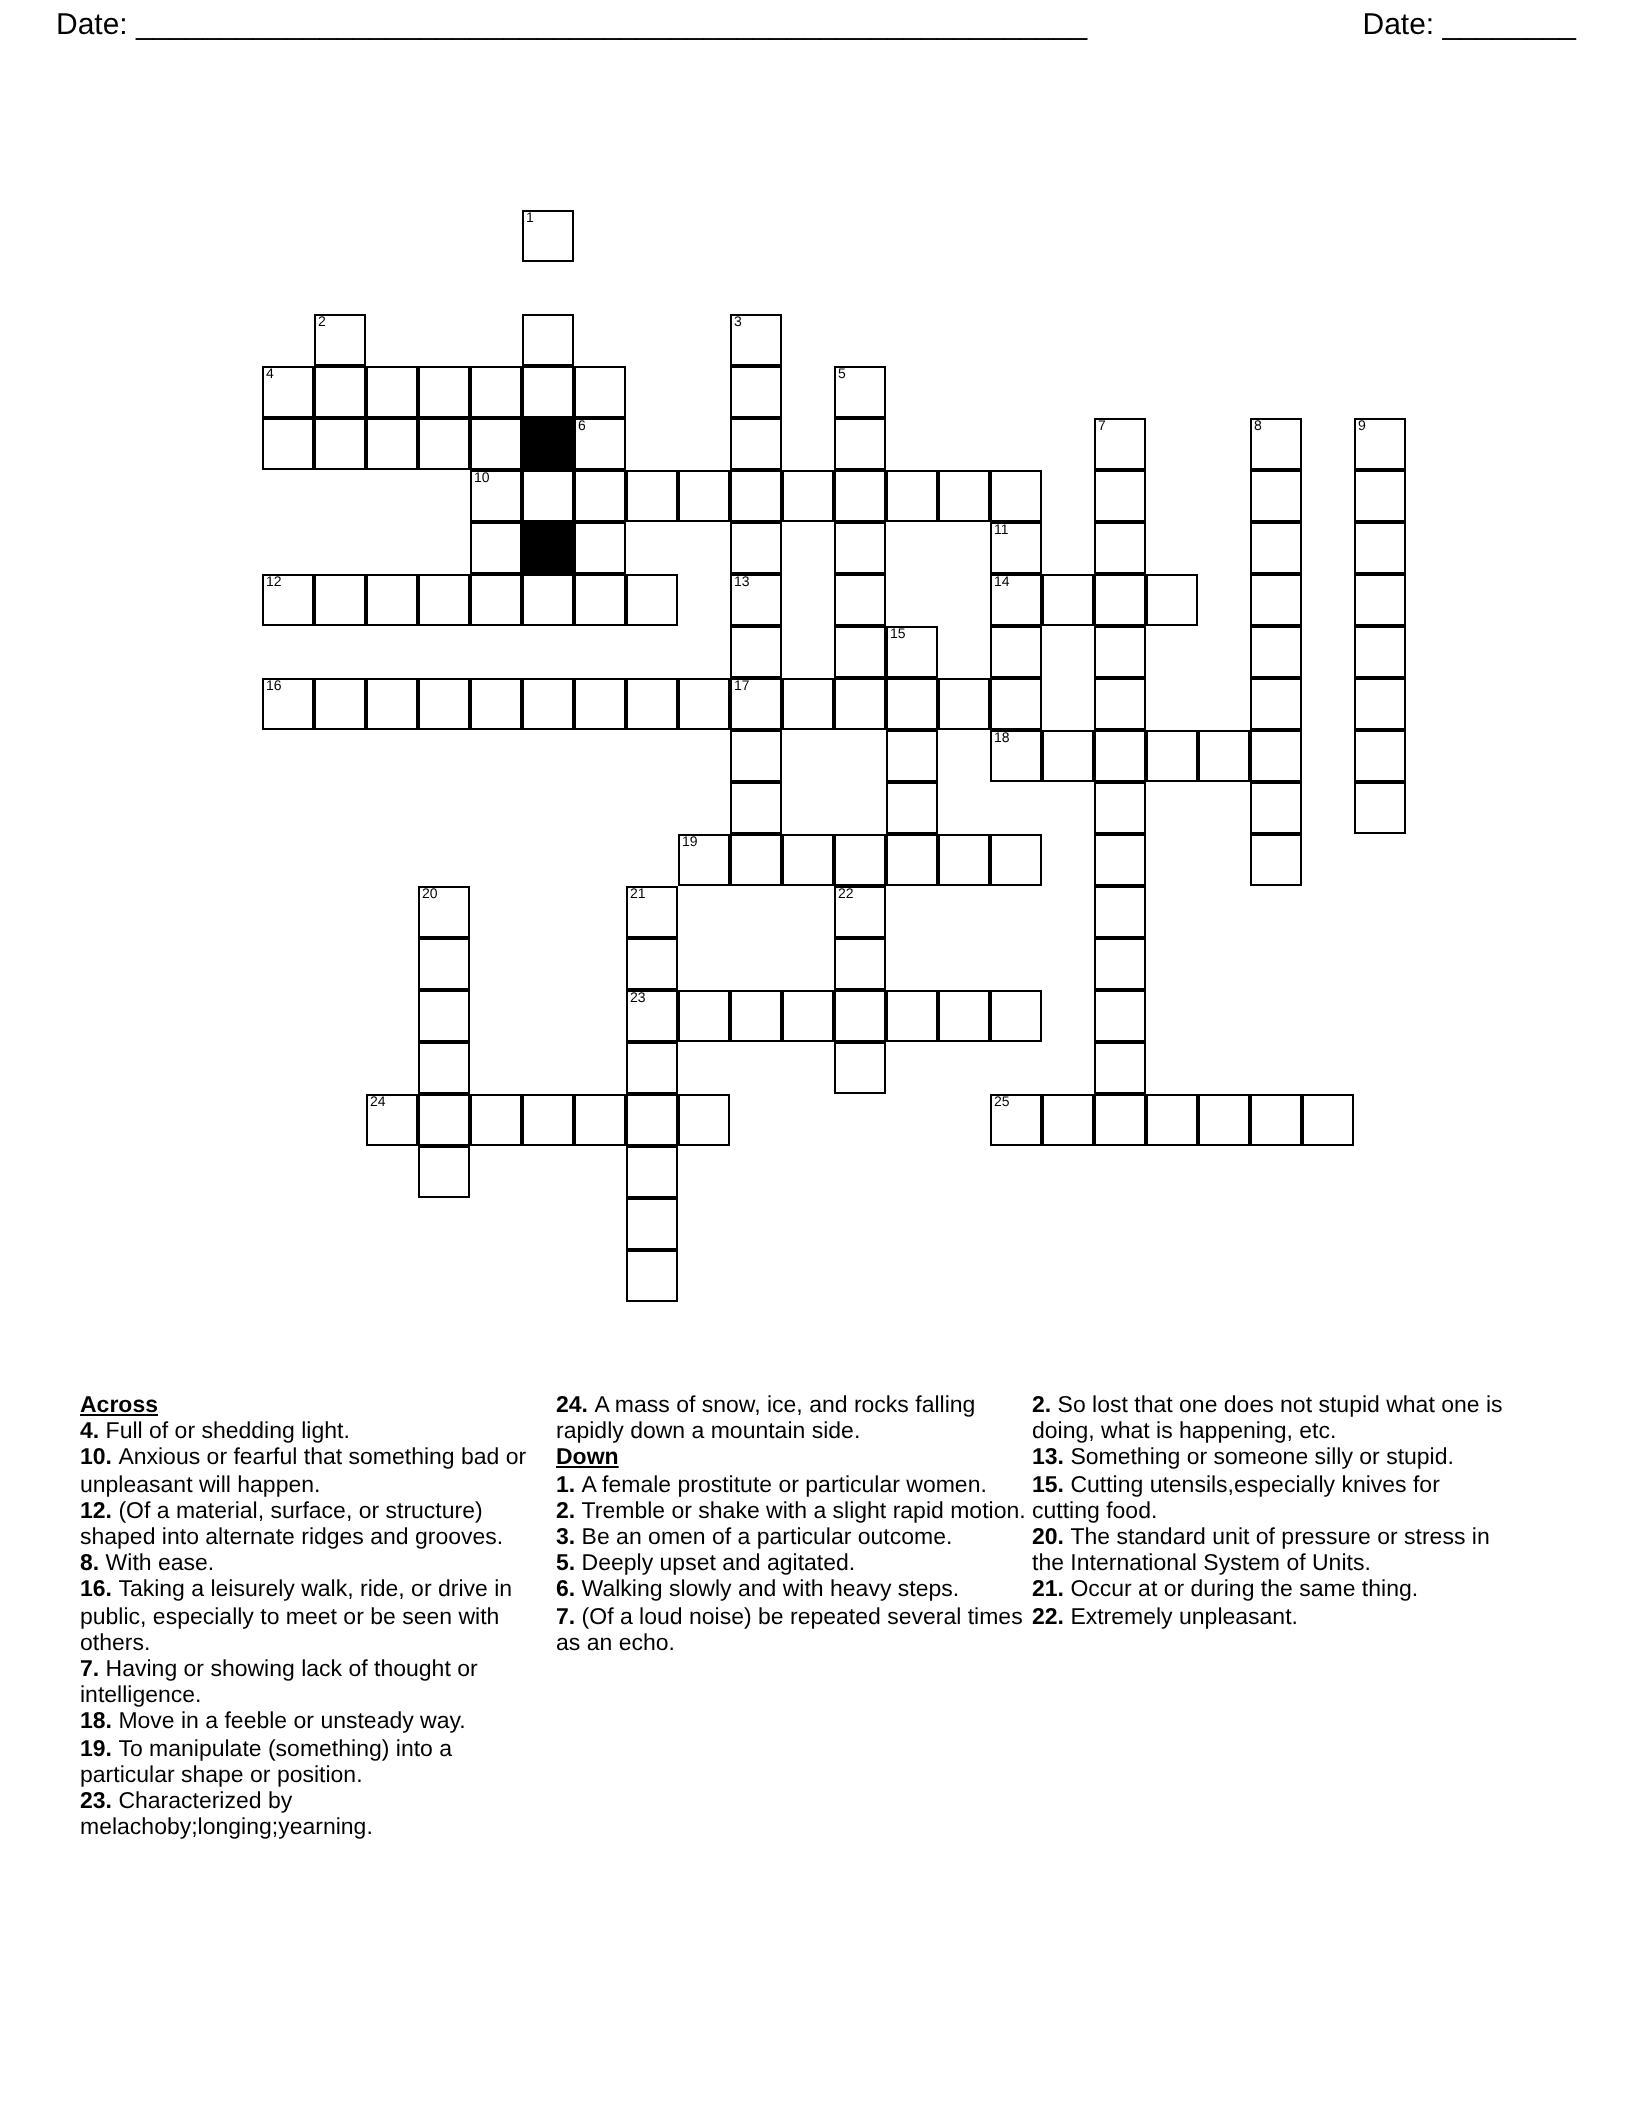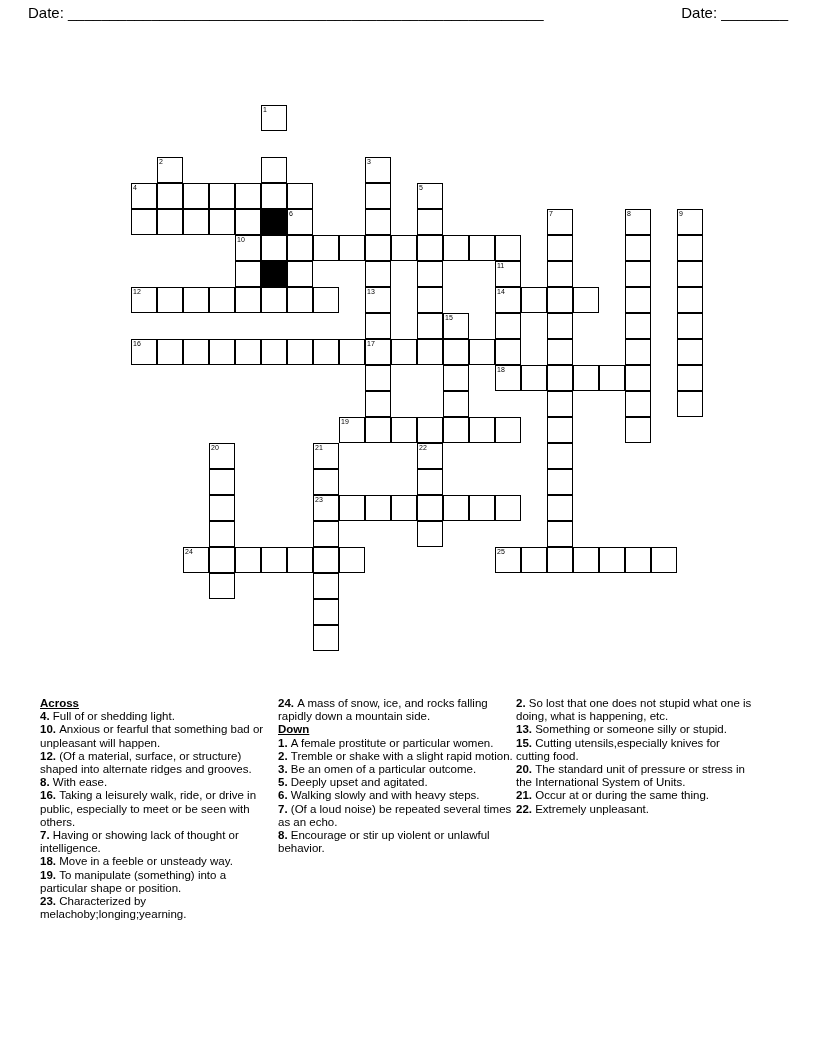--- a/index.html
+++ b/index.html
@@ -352,21 +352,20 @@
       </div>
     <div class="clue-col" id="col2">
         <p class="clue"><b>24. </b><span>A mass of snow, ice, and rocks falling rapidly down a mountain side.</span></p>
         <div class="clue-head">Down</div>
         <p class="clue"><b>1. </b><span>A female prostitute or particular women.</span></p>
         <p class="clue"><b>2. </b><span>Tremble or shake with a slight rapid motion.</span></p>
         <p class="clue"><b>3. </b><span>Be an omen of a particular outcome.</span></p>
         <p class="clue"><b>5. </b><span>Deeply upset and agitated.</span></p>
         <p class="clue"><b>6. </b><span>Walking slowly and with heavy steps.</span></p>
         <p class="clue"><b>7. </b><span>(Of a loud noise) be repeated several times as an echo.</span></p>
-        <p class="clue"><b>8. </b><span>Encourage or stir up violent or unlawful behavior.</span></p>
       </div>
     <div class="clue-col" id="col3">
         <p class="clue"><b>2. </b><span>So lost that one does not stupid what one is doing, what is happening, etc.</span></p>
         <p class="clue"><b>13. </b><span>Something or someone silly or stupid.</span></p>
         <p class="clue"><b>15. </b><span>Cutting utensils,especially knives for cutting food.</span></p>
         <p class="clue"><b>20. </b><span>The standard unit of pressure or stress in the International System of Units.</span></p>
         <p class="clue"><b>21. </b><span>Occur at or during the same thing.</span></p>
         <p class="clue"><b>22. </b><span>Extremely unpleasant.</span></p>
       </div>
   </div>

